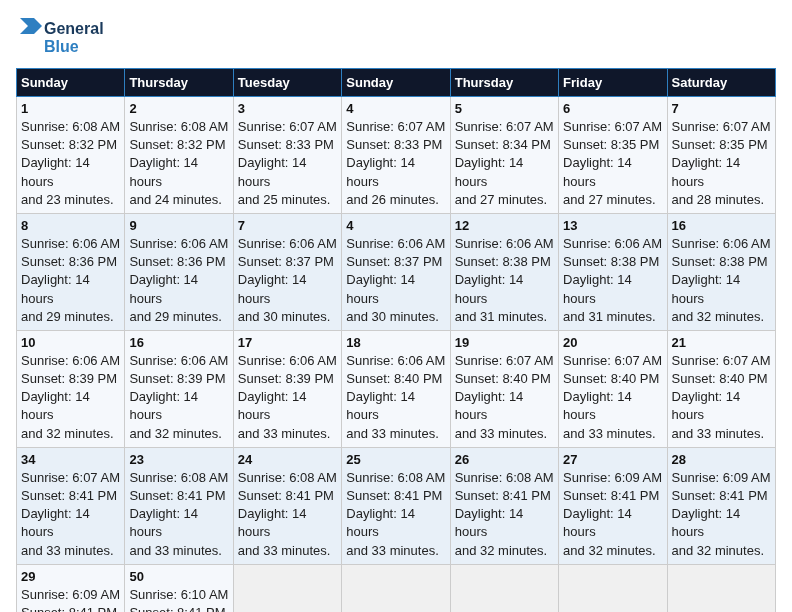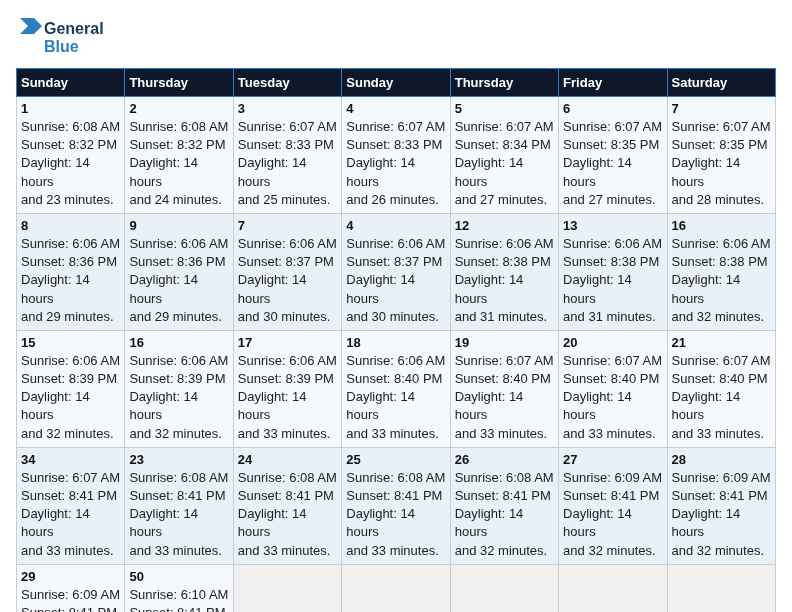--- a/index.html
+++ b/index.html
@@ -202,21 +202,21 @@
         <td>
           <span class="day-num">16</span>
           <div class="day-info" style="white-space: pre-line;">Sunrise: 6:06 AM
 Sunset: 8:38 PM
 Daylight: 14 hours
 and 32 minutes.</div>
         </td>
       </tr>
       <tr>
         <td>
-          <span class="day-num">15</span>
+          <span class="day-num">10</span>
           <div class="day-info" style="white-space: pre-line;">Sunrise: 6:06 AM
 Sunset: 8:39 PM
 Daylight: 14 hours
 and 32 minutes.</div>
         </td>
         <td>
           <span class="day-num">16</span>
           <div class="day-info" style="white-space: pre-line;">Sunrise: 6:06 AM
 Sunset: 8:39 PM
 Daylight: 14 hours

